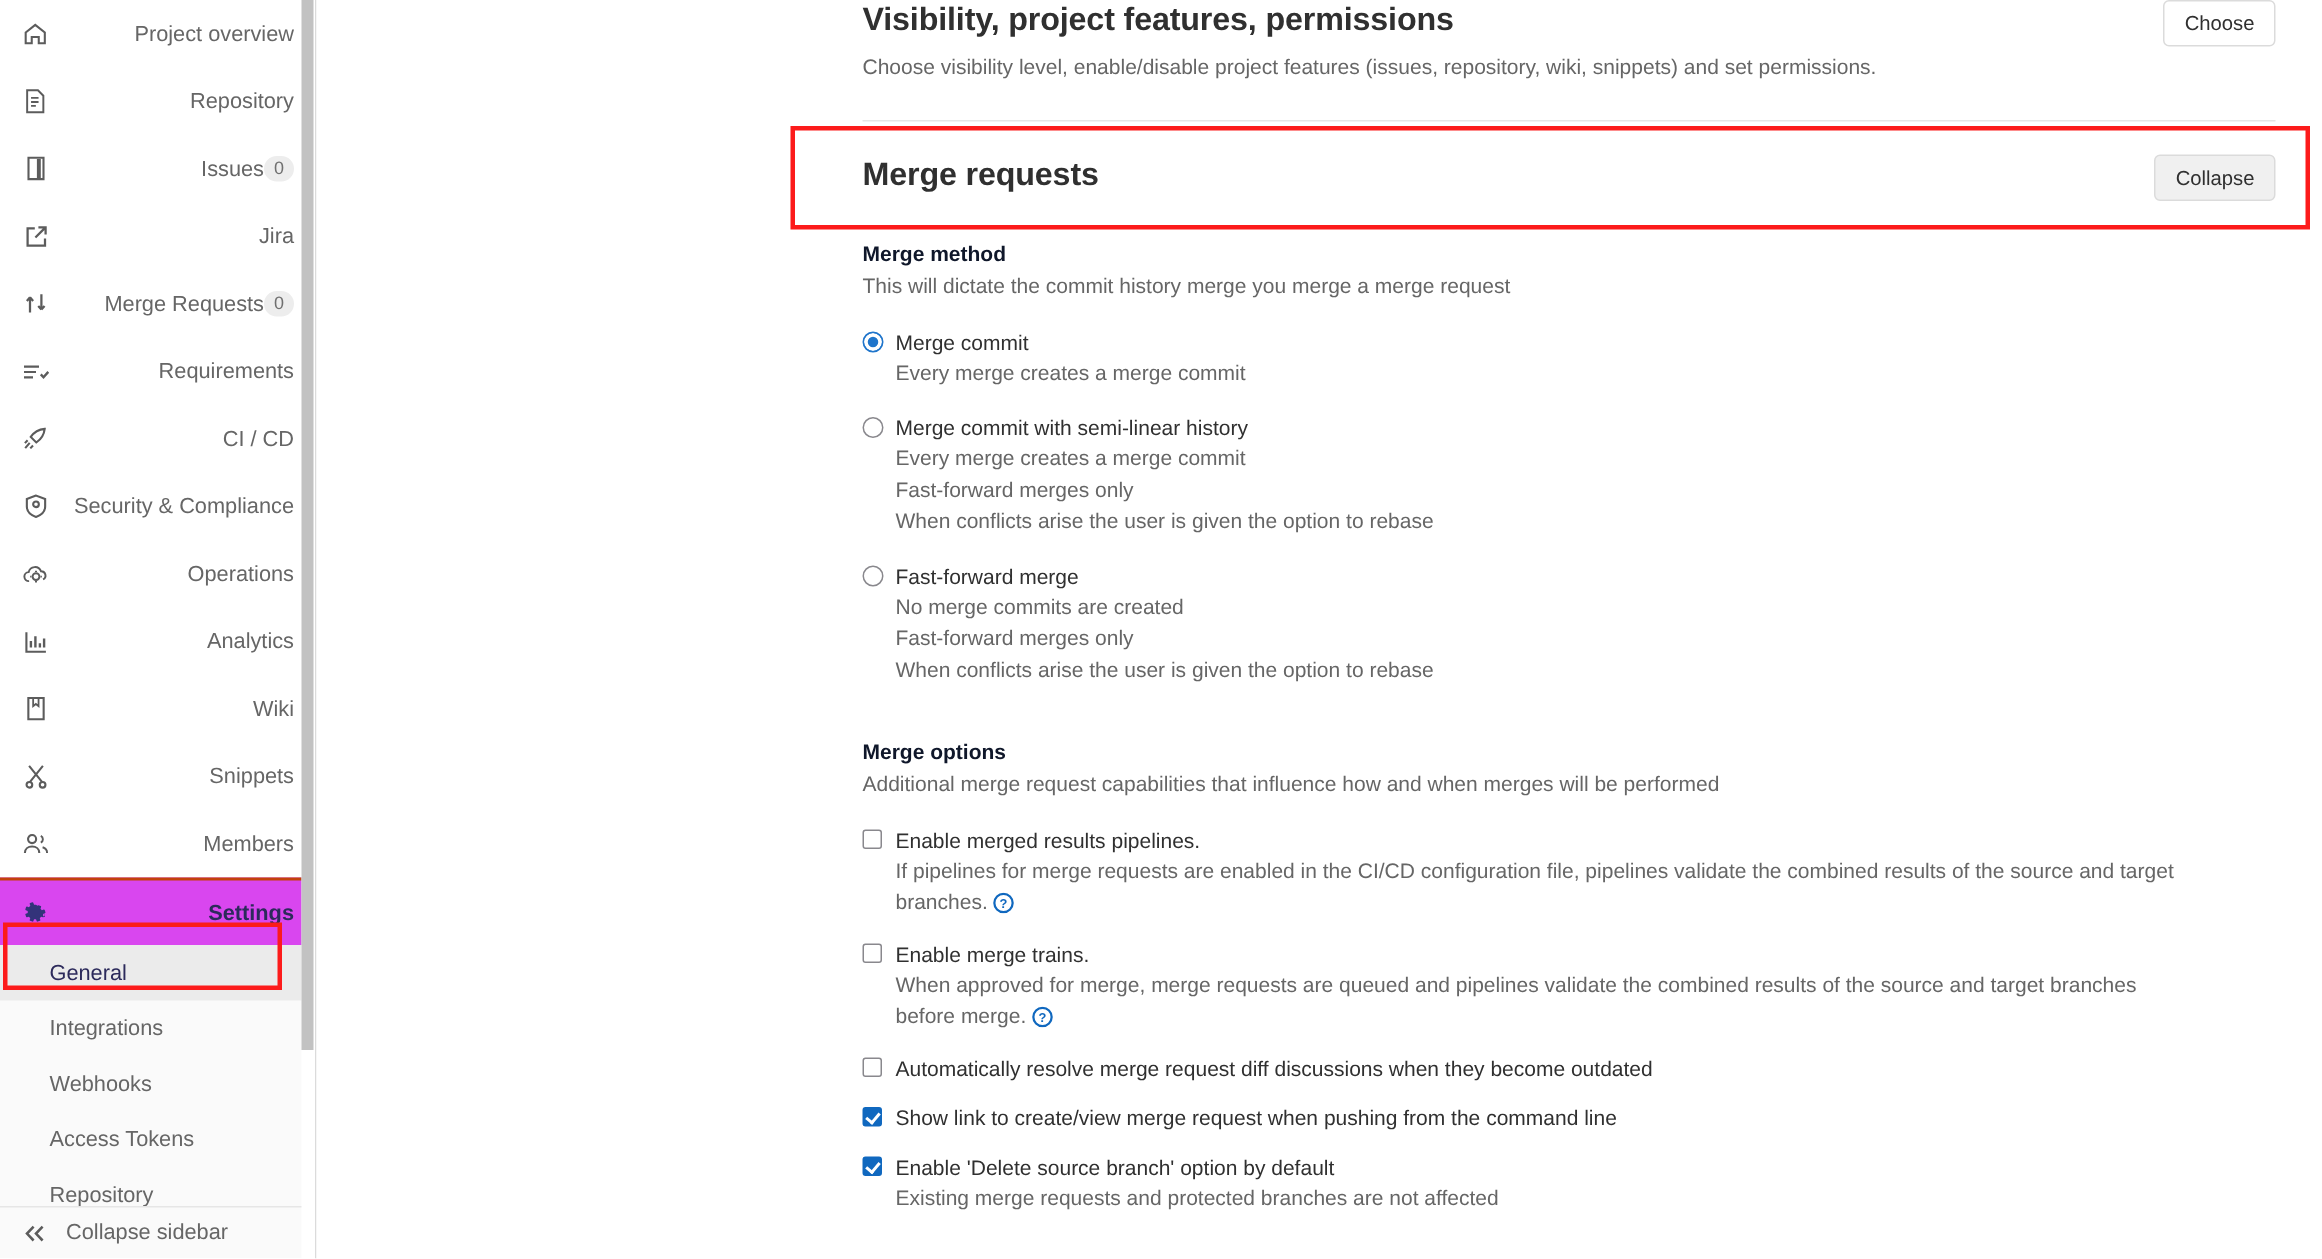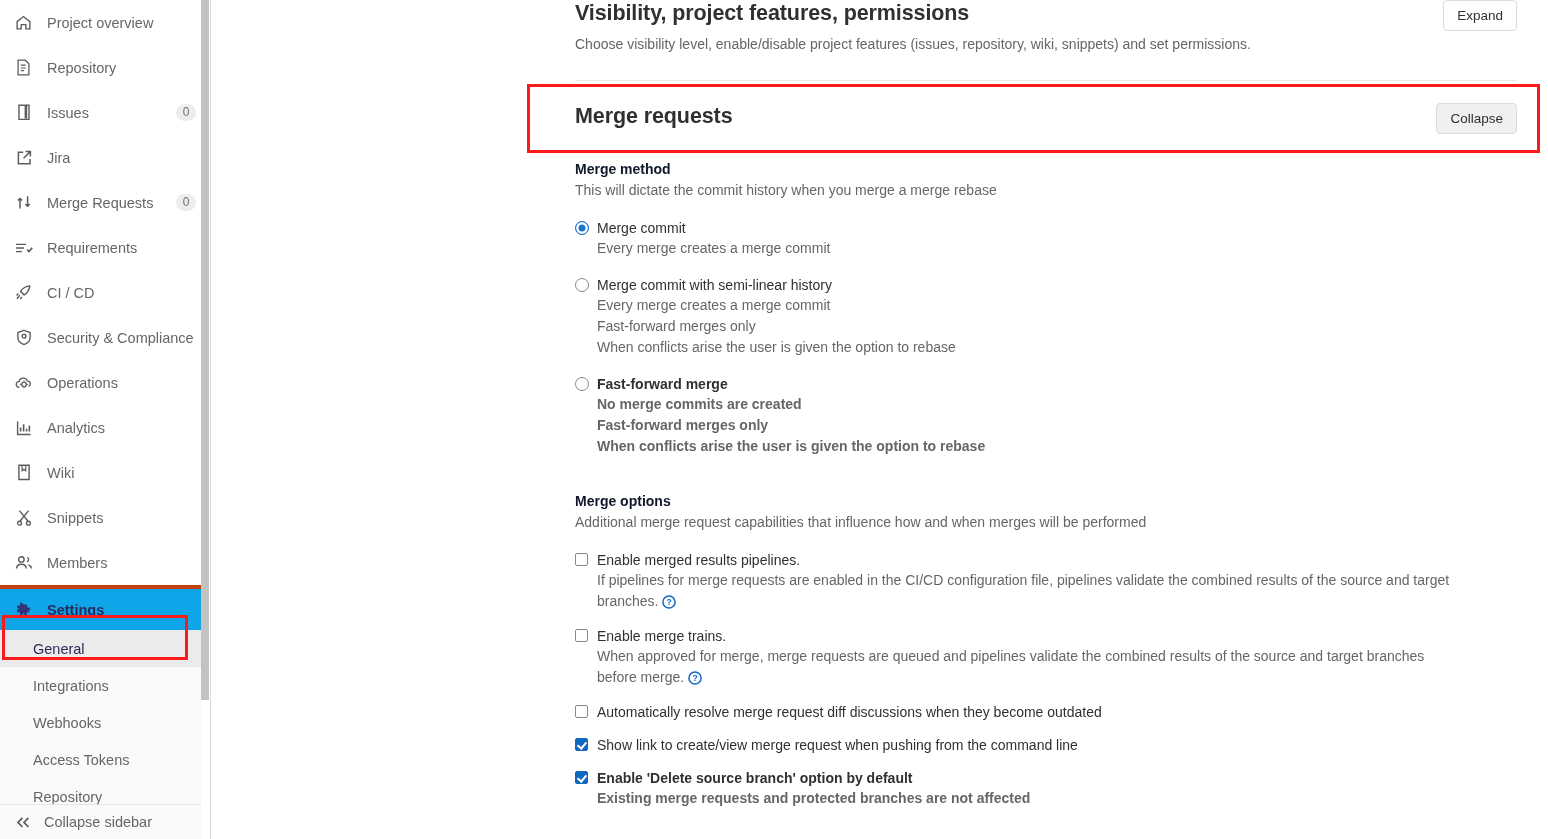--- a/index.html
+++ b/index.html
@@ -41,40 +41,40 @@
     position: relative;
   }
   .nav-item .ico {
     width: 19px; height: 19px;
     flex: 0 0 19px;
     margin-right: 14px;
     display: flex; align-items: center; justify-content: center;
     color: #5c5c5c;
   }
   .nav-item .ico svg { display: block; }
-  .nav-label { flex: 1 1 auto; white-space: nowrap; }
+  .nav-label { flex: 1 1 auto; white-space: nowrap; text-align: right; }
   .nav-badge {
     background: #ededed;
     color: #707070;
     font-size: 12px;
     border-radius: 9px;
     min-width: 20px;
     height: 17px;
     line-height: 17px;
     text-align: center;
     padding: 0 5px;
     margin-left: auto;
   }
 
   
   .nav-item.settings-parent {
     color: #2c2a5b;
     font-weight: 600;
-    border-top: 4px solid #c2410c;
-    background: #0ea5e9;
+    border-top: 2px solid #c2410c;
+    background: #d946ef;
   }
   .nav-item.settings-parent .ico { color: #33337a; }
 
   
   .submenu {
     list-style: none;
     margin: 0; padding: 0;
     background: #fafafa;
   }
   .sub-item {
@@ -218,21 +218,21 @@
     margin-top: 1px;
   }
 
   
   .opt-group { margin-top: 17px; }
   .opt {
     position: relative;
     padding-left: 22px;
     margin-bottom: 13px;
   }
-  .opt:last-child { margin-bottom: 0; font-weight: bold; }
+  .opt:last-child { margin-bottom: 0; }
   .opt-main {
     font-size: 14px;
     color: #303030;
     line-height: 20px;
   }
   .opt-sub {
     font-size: 14px;
     color: #666;
     line-height: 21px;
   }
@@ -476,34 +476,34 @@
 
   <div id="general-highlight"></div>
 
   <main id="main">
     <div class="content-inner">
 
       <section class="section">
         <div class="section-head">
           <h2 class="section-title">Visibility, project features, permissions</h2>
           <p class="section-desc">Choose visibility level, enable/disable project features (issues, repository, wiki, snippets) and set permissions.</p>
-          <button class="toggle-btn">Expand</button>
+          <button class="toggle-btn">Choose</button>
         </div>
         <hr class="divider">
       </section>
 
       <section class="section" style="margin-top:22px">
         <div class="section-head">
           <h2 class="section-title">Merge requests</h2>
           <button class="toggle-btn gray">Collapse</button>
         </div>
 
         <div class="sub-block">
           <div class="sub-head">Merge method</div>
-          <div class="sub-sub">This will dictate the commit history when you merge a merge rebase</div>
+          <div class="sub-sub">This will dictate the commit history merge you merge a merge request</div>
 
           <div class="opt-group">
 
             <div class="opt">
               <span class="radio checked"></span>
               <div class="opt-main">Merge commit</div>
               <div class="opt-sub">Every merge creates a merge commit</div>
             </div>
 
             <div class="opt" style="margin-top:16px">

